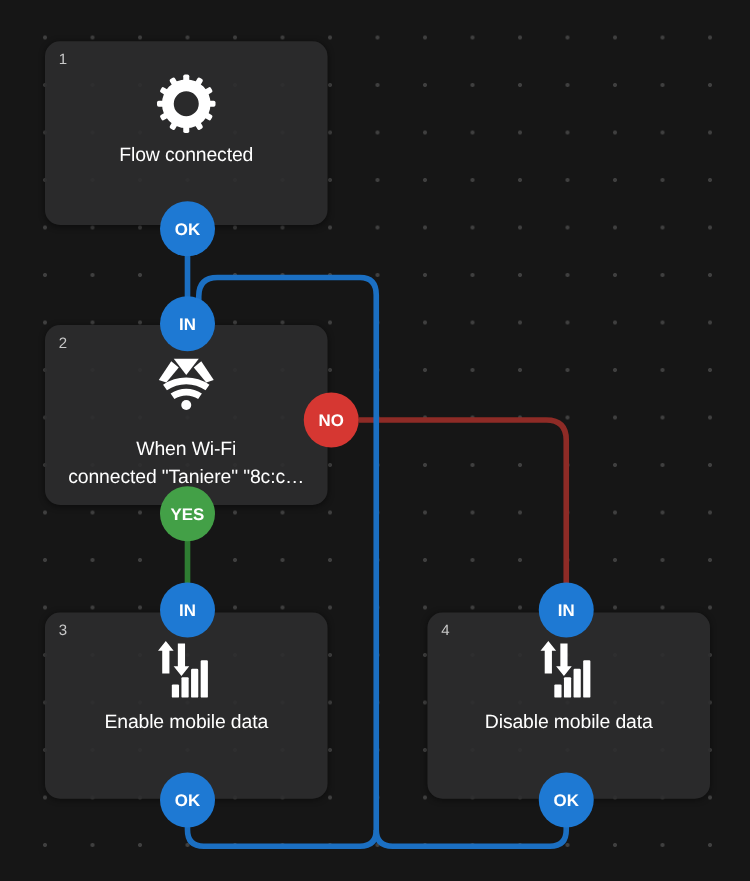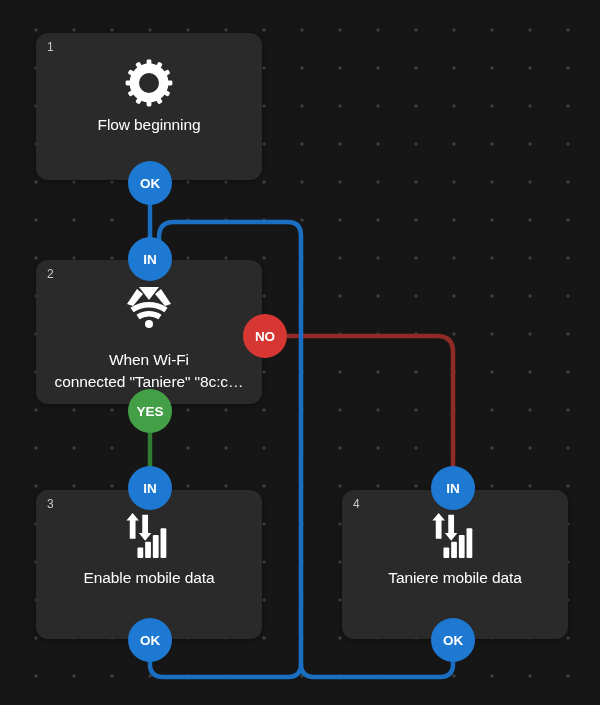--- a/index.html
+++ b/index.html
@@ -53,21 +53,21 @@
           <rect x="21.6" y="0.6" width="4.8" height="8.5" rx="1.4" transform="rotate(150 24 24)"></rect>
           <rect x="21.6" y="0.6" width="4.8" height="8.5" rx="1.4" transform="rotate(180 24 24)"></rect>
           <rect x="21.6" y="0.6" width="4.8" height="8.5" rx="1.4" transform="rotate(210 24 24)"></rect>
           <rect x="21.6" y="0.6" width="4.8" height="8.5" rx="1.4" transform="rotate(240 24 24)"></rect>
           <rect x="21.6" y="0.6" width="4.8" height="8.5" rx="1.4" transform="rotate(270 24 24)"></rect>
           <rect x="21.6" y="0.6" width="4.8" height="8.5" rx="1.4" transform="rotate(300 24 24)"></rect>
           <rect x="21.6" y="0.6" width="4.8" height="8.5" rx="1.4" transform="rotate(330 24 24)"></rect>
         </g>
       </svg>
     </span>
-    <div class="title" style="margin-top:7px">Flow beginning</div>
+    <div class="title" style="margin-top:7px">Flow connected</div>
   </div>
 
   <div class="block" style="left:36px;top:260px;height:144px">
     <span class="num">2</span>
     <span class="icon" style="margin-top:25px">
       <svg width="48" height="44" viewBox="0 0 48 44" fill="#ffffff">
         <path d="M14,2 L34,2 L24,15 Z"></path>
         <path d="M2,19 L12,4 L18,9 L8,21 Z"></path>
         <path d="M46,19 L36,4 L30,9 L40,21 Z"></path>
         <path d="M7,25 A30,30 0 0 1 41,25" fill="none" stroke="#ffffff" stroke-width="5.5"></path>
@@ -99,21 +99,21 @@
     <span class="icon" style="margin-top:20px">
       <svg width="50" height="50" viewBox="0 0 52 52" fill="#ffffff">
         <polygon points="9,3 15.5,11 12,11 12,30 6,30 6,11 2.5,11"></polygon>
         <polygon points="22,32 28.5,24 25,24 25,5 19,5 19,24 15.5,24"></polygon>
         <rect x="14" y="39" width="6" height="11" rx="1"></rect>
         <rect x="22" y="33" width="6" height="17" rx="1"></rect>
         <rect x="30" y="26" width="6" height="24" rx="1"></rect>
         <rect x="38" y="19" width="6" height="31" rx="1"></rect>
       </svg>
     </span>
-    <div class="title" style="margin-top:7px">Taniere mobile data</div>
+    <div class="title" style="margin-top:7px">Disable mobile data</div>
   </div>
 
   <svg class="wires" width="600" height="705" viewBox="0 0 600 705">
 
     <path class="edge" d="M287,336 H437 Q453,336 453,352 V470" stroke="#8e2b26"></path>
     <path class="edge" d="M150,183 V259" stroke="#1b6fc2"></path>
     <path class="edge" d="M150,411 V488" stroke="#2e7d32"></path>
     <path class="edge" d="M453,660 V664 Q453,677 440,677 H314 Q301,677 301,664" stroke="#1b6fc2"></path>
     <path class="edge" d="M150,660 V664 Q150,677 163,677 H288 Q301,677 301,664 V236 Q301,222 288,222 H174 Q159,222 159,237 V244" stroke="#1b6fc2"></path>
 

